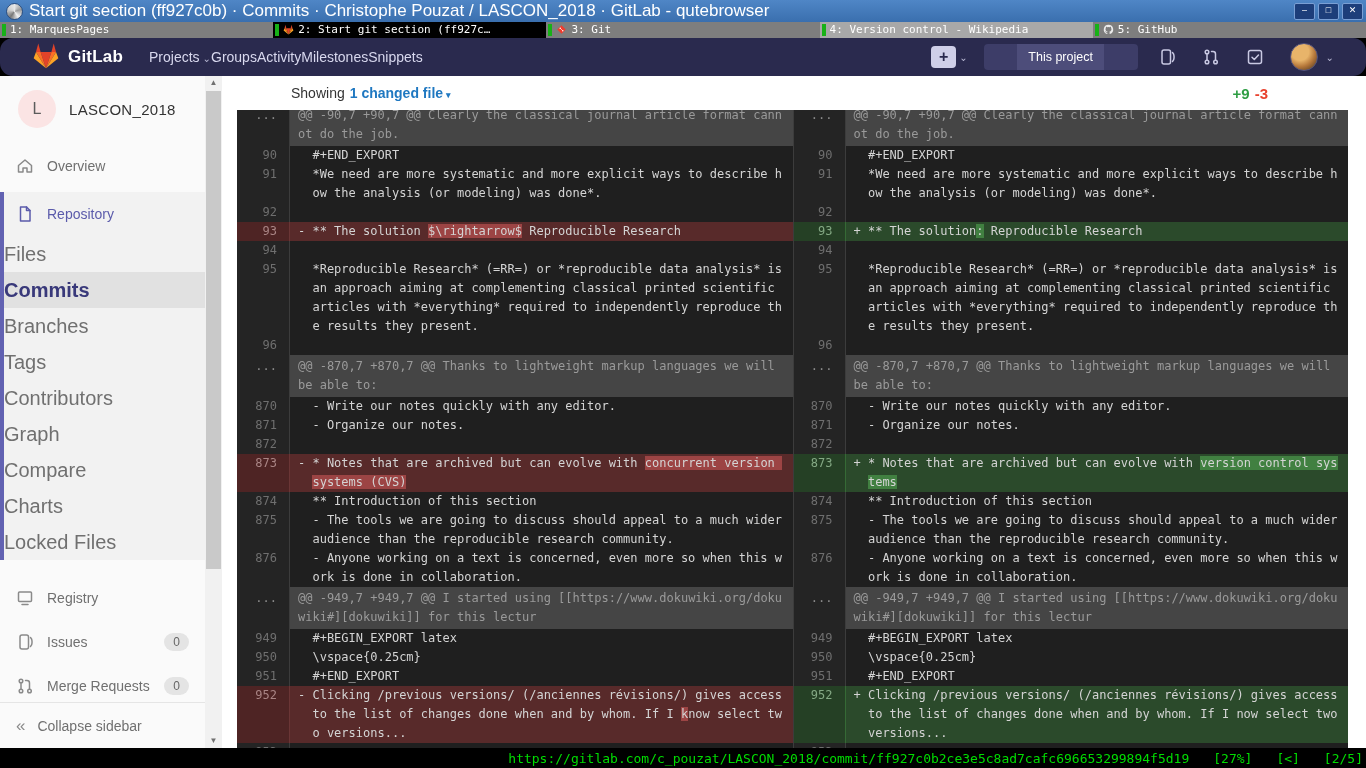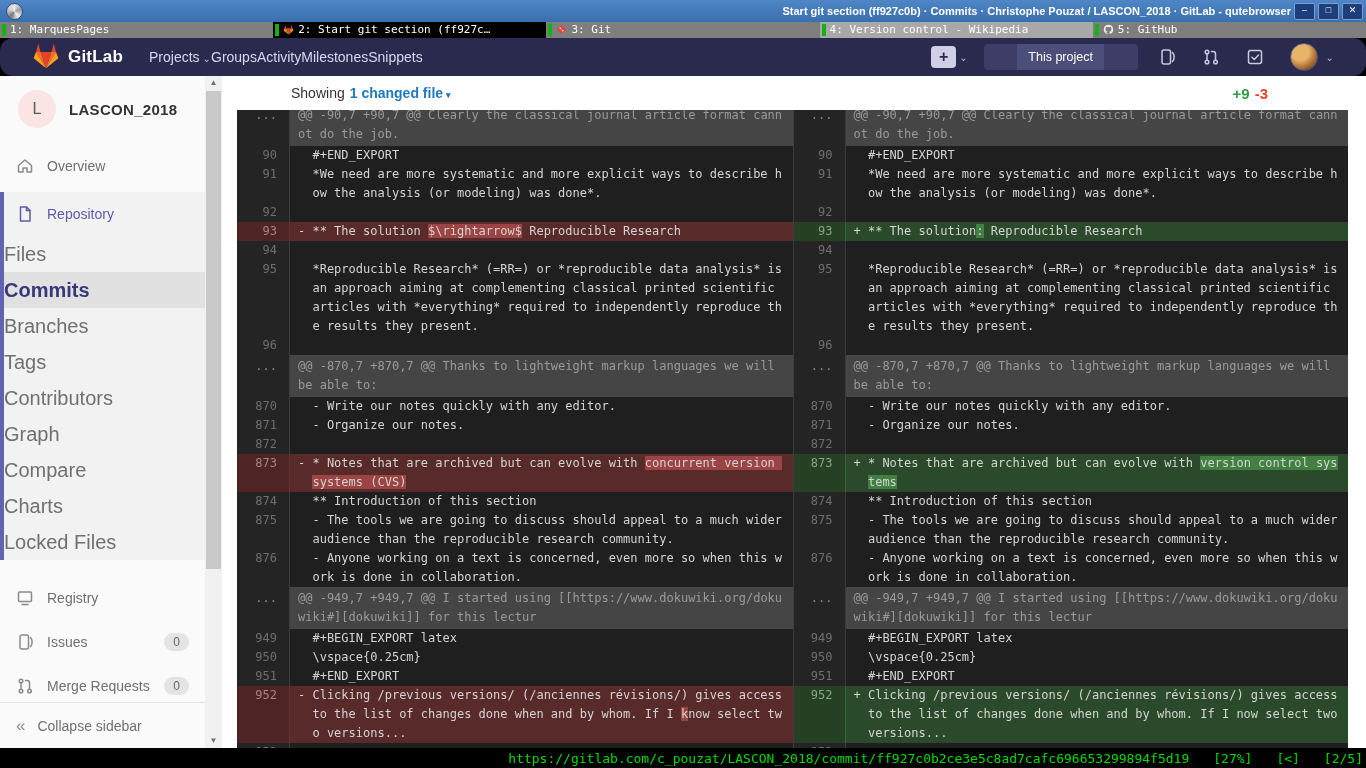--- a/index.html
+++ b/index.html
@@ -3,21 +3,21 @@
 <meta charset="utf-8">
 <style>
   html,body{margin:0;padding:0;}
   body{width:1366px;height:768px;position:relative;overflow:hidden;background:#000;
        font-family:"Liberation Sans",sans-serif;-webkit-font-smoothing:antialiased;}
 
   
   .titlebar{height:22px;background:linear-gradient(#4f86c6,#3a6fae);display:flex;align-items:center;padding:0 3px;}
   .qb-icon{width:15px;height:15px;border-radius:50%;margin:0 6px 0 3px;flex:none;
            background:conic-gradient(#e8e8e8,#9a9a9a,#f2f2f2,#777,#cfcfcf,#e8e8e8);border:1px solid #2c4f80;}
-  .win-title{color:#fff;font-weight:bold;font-size:11px;white-space:nowrap;overflow:hidden;flex:1;text-align:right;}
+  .win-title{color:#fff;font-weight:normal;font-size:17px;white-space:nowrap;overflow:hidden;flex:1;}
   .win-btn{width:19px;height:15px;margin-left:3px;background:#1d3e7a;border:1px solid #7a9fd4;color:#fff;
            font-size:9px;line-height:13px;text-align:center;border-radius:2px;flex:none;}
 
   
   .tabbar{height:16px;background:#7e7e7e;display:flex;}
   .tab{flex:1 1 0;min-width:0;display:flex;align-items:center;color:#fff;
        font:11px/16px "DejaVu Sans Mono",monospace;white-space:nowrap;overflow:hidden;}
   .tab.selected{background:#000;}
   .tab.alt{background:#a8a8a8;}
   .tab .ind{width:4px;height:12px;background:#17b117;margin:0 4px 0 2px;flex:none;}
@@ -47,21 +47,21 @@
           background:radial-gradient(circle at 35% 30%,#e8b46a 0 35%,#b5773a 60%,#3a2a1a 100%);}
 
   
   .page{position:absolute;top:76px;left:0;right:0;height:672px;background:#fff;}
 
   
   .sidebar{position:absolute;left:0;top:0;width:205px;height:100%;background:#fafafa;overflow:hidden;}
   .project-row{display:flex;align-items:center;gap:13px;padding:14px 16px 16px 18px;}
   .proj-avatar{width:38px;height:38px;border-radius:50%;background:#fbe4e4;color:#5c5c5c;
                font-size:16px;display:flex;align-items:center;justify-content:center;}
-  .proj-name{font-size:15px;font-weight:bold;color:#333;letter-spacing:.3px;}
+  .proj-name{font-size:15px;font-weight:normal;color:#333;letter-spacing:.3px;}
   .side-item{height:44px;display:flex;align-items:center;gap:13px;padding:0 16px;color:#707070;font-size:14px;cursor:pointer;}
   .side-item .ic{width:18px;height:18px;flex:none;display:inline-flex;color:#8a8a8a;}
   .repo-section{border-left:4px solid #6262b2;background:#f2f2f2;margin-top:4px;}
   .repo-section .side-item{padding-left:12px;color:#5b5bab;font-weight:normal;}
   .repo-section .side-item .ic{color:#5b5bab;}
   .sub-item{height:36px;display:flex;align-items:center;color:#707070;font-size:20px;cursor:pointer;}
   .sub-item.active{background:#e1e1e1;color:#39397a;font-weight:bold;}
   .side-bottom{margin-top:16px;}
   .badge{margin-left:auto;background:#e4e4e4;color:#666;border-radius:10px;padding:2px 9px;font-size:12px;}
   .collapse-row{position:absolute;bottom:0;left:0;width:100%;height:46px;border-top:1px solid #e5e5e5;

